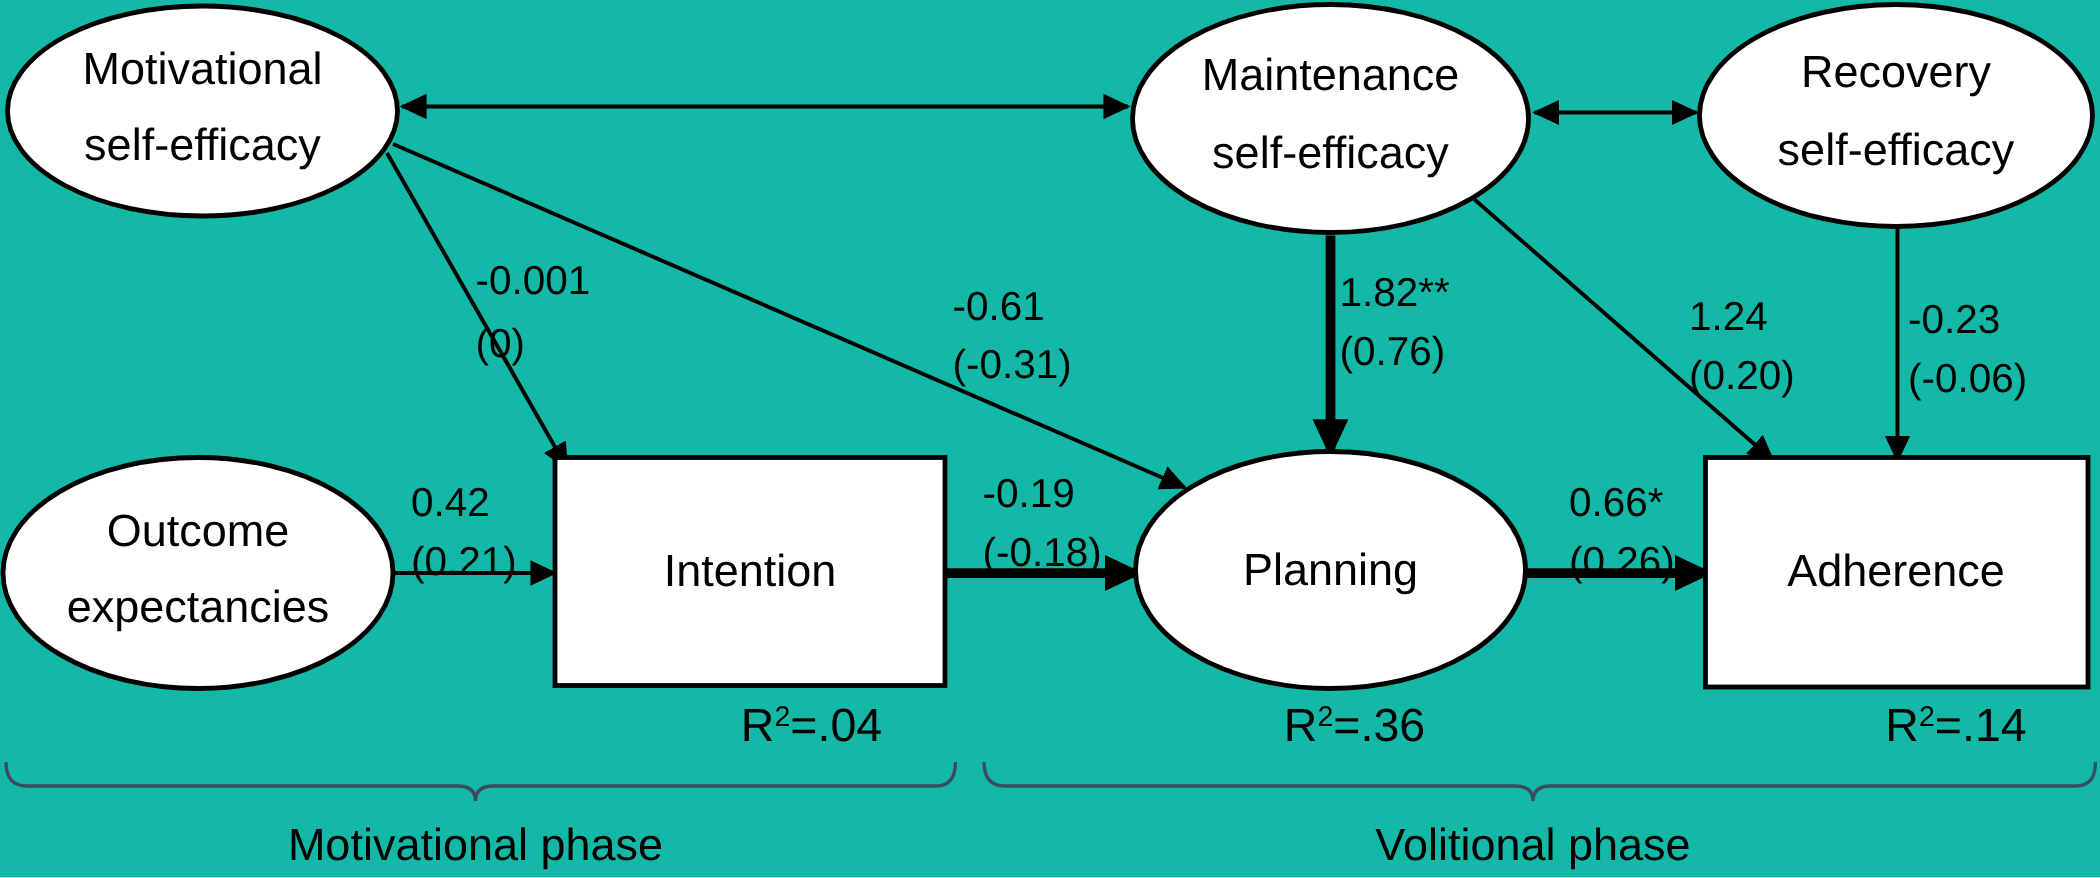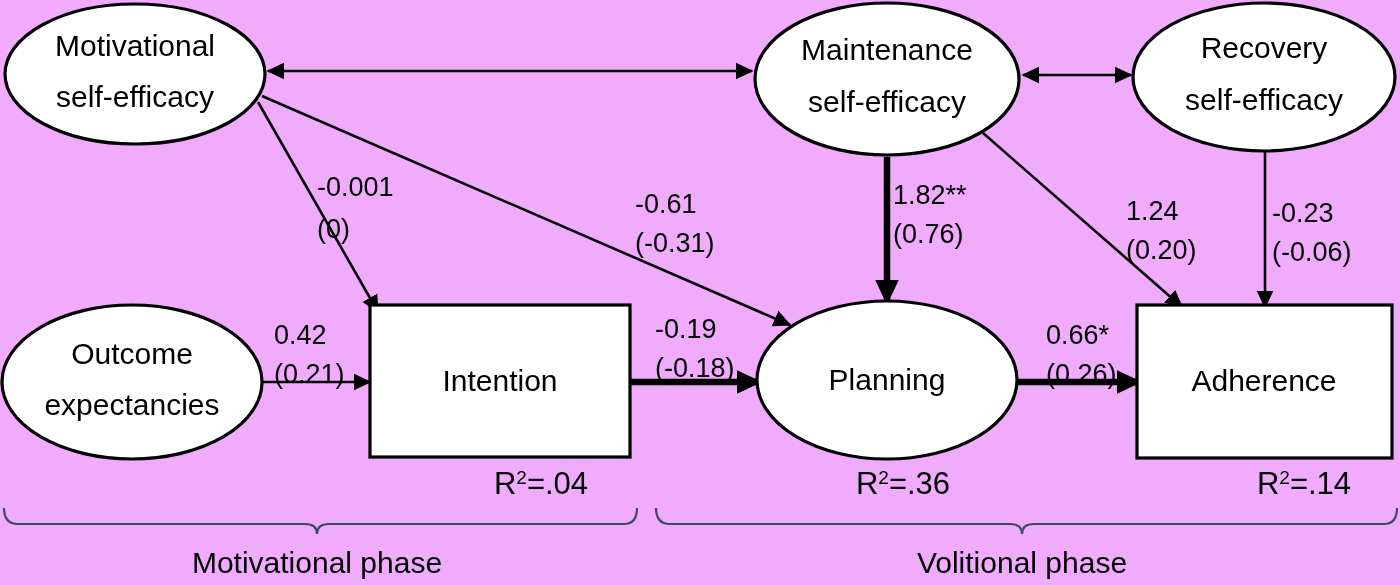--- a/index.html
+++ b/index.html
@@ -4,21 +4,21 @@
 <style>
   html, body {
     margin: 0;
     padding: 0;
     background: #ffffff;
   }
   #diagram-root {
     position: relative;
     width: 1400px;
     height: 585px;
-    background: #f0abfc;
+    background: #14b8a6;
     font-family: "Liberation Sans", sans-serif;
     overflow: hidden;
   }
   svg.canvas {
     position: absolute;
     top: 0; left: 0;
     width: 1400px;
     height: 585px;
   }
   .node-shape {

